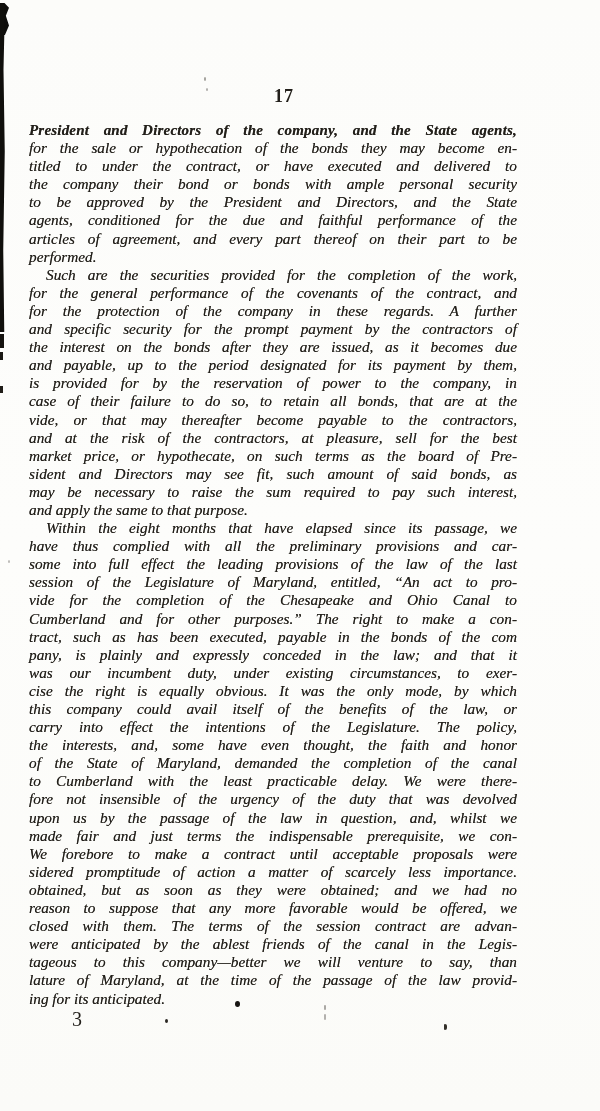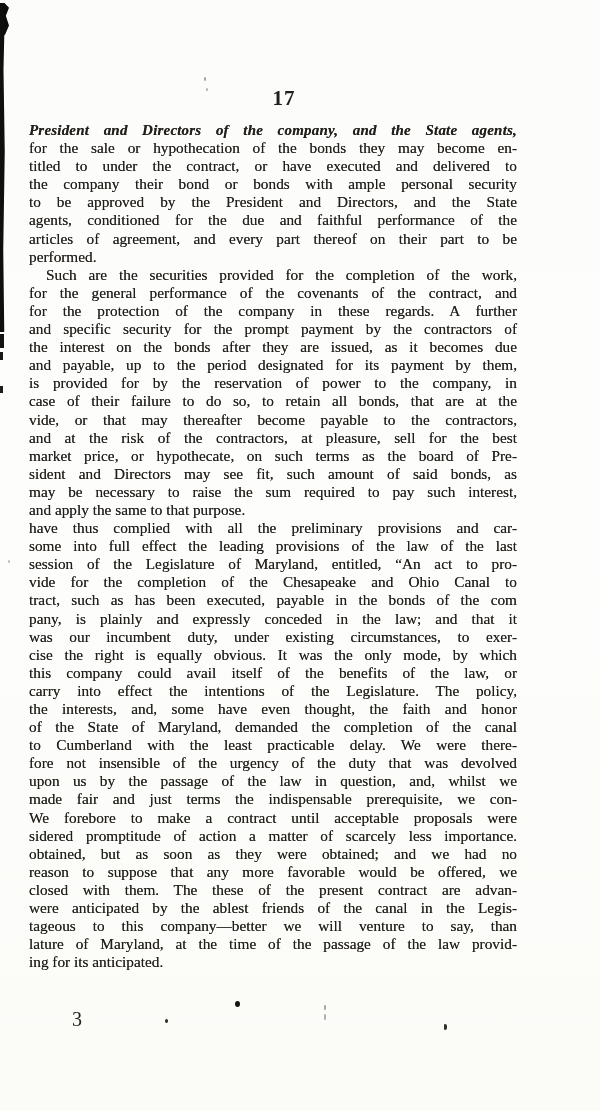--- a/index.html
+++ b/index.html
@@ -25,42 +25,43 @@
     background: #100f0c;
     clip-path: polygon(0 0, 100% 0, 70% 20%, 95% 45%, 65% 75%, 85% 100%, 0 100%);
   }
   .binding-dash1 { position: absolute; left: 0; top: 334px; width: 4px; height: 14px; background: #15130f; }
   .binding-dash2 { position: absolute; left: 0; top: 352px; width: 3px; height: 8px; background: #1a1814; }
   .binding-dot   { position: absolute; left: 0; top: 386px; width: 3px; height: 7px; background: #201d18; }
 
   .page-number {
     position: absolute; left: 0; top: 86px; width: 568px;
     text-align: center;
-    font-size: 21px; font-weight: bold;
+    font-size: 18px; font-weight: bold;
     color: #221f1a;
     letter-spacing: 1px;
   }
   .text-block {
     position: absolute; left: 29px; top: 121px; width: 488px;
     color: #221f1a;
     font-size: 15.3px;
     line-height: 18.1px;
     text-shadow: 0 0 0.35px rgba(34,31,26,0.75);
   }
   .paragraph { margin: 0; }
   .line {
     height: 18.1px;
     text-align: justify;
     text-align-last: justify;
     white-space: nowrap;
+    font-style: italic;
   }
   .line.last { text-align-last: left; white-space: normal; }
   .line.indent { text-indent: 17px; }
   .line.lead {
-    font-style: italic; font-weight: bold;
+    font-weight: bold;
     font-size: 15px; letter-spacing: 0.2px;
   }
   .signature-mark {
     position: absolute; left: 72px; top: 1008px;
     font-size: 20px; color: #221f1a;
   }
   .speck { position: absolute; border-radius: 50%; }
   .speck-big    { left: 235px; top: 1001px; width: 5px; height: 6px; background: #171512; }
   .speck-small  { left: 165px; top: 1019px; width: 3px; height: 4px; background: #2a2722; }
   .speck-faint1a{ left: 324px; top: 1005px; width: 2px; height: 5px; background: rgba(70,66,60,0.45); border-radius: 1px; }
@@ -108,41 +109,43 @@
       <div class="line">is provided for by the reservation of power to the company, in</div>
       <div class="line">case of their failure to do so, to retain all bonds, that are at the</div>
       <div class="line">vide, or that may thereafter become payable to the contractors,</div>
       <div class="line">and at the risk of the contractors, at pleasure, sell for the best</div>
       <div class="line">market price, or hypothecate, on such terms as the board of Pre-</div>
       <div class="line">sident and Directors may see fit, such amount of said bonds, as</div>
       <div class="line">may be necessary to raise the sum required to pay such interest,</div>
       <div class="line last">and apply the same to that purpose.</div>
     </div>
     <div class="paragraph">
+      <div class="line indent">Within the eight months that have elapsed since its passage, we</div>
       <div class="line">have thus complied with all the preliminary provisions and car-</div>
       <div class="line">some into full effect the leading provisions of the law of the last</div>
       <div class="line">session of the Legislature of Maryland, entitled, “An act to pro-</div>
       <div class="line">vide for the completion of the Chesapeake and Ohio Canal to</div>
+      <div class="line">Cumberland and for other purposes.”  The right to make a con-</div>
       <div class="line">tract, such as has been executed, payable in the bonds of the com</div>
       <div class="line">pany, is plainly and expressly conceded in the law; and that it</div>
       <div class="line">was our incumbent duty, under existing circumstances, to exer-</div>
       <div class="line">cise the right is equally obvious.  It was the only mode, by which</div>
       <div class="line">this company could avail itself of the benefits of the law, or</div>
       <div class="line">carry into effect the intentions of the Legislature.  The policy,</div>
       <div class="line">the interests, and, some have even thought, the faith and honor</div>
       <div class="line">of the State of Maryland, demanded the completion of the canal</div>
       <div class="line">to Cumberland with the least practicable delay.  We were there-</div>
       <div class="line">fore not insensible of the urgency of the duty that was devolved</div>
       <div class="line">upon us by the passage of the law in question, and, whilst we</div>
       <div class="line">made fair and just terms the indispensable prerequisite, we con-</div>
       <div class="line">We forebore to make a contract until acceptable proposals were</div>
       <div class="line">sidered promptitude of action a matter of scarcely less importance.</div>
       <div class="line">obtained, but as soon as they were obtained; and we had no</div>
       <div class="line">reason to suppose that any more favorable would be offered, we</div>
-      <div class="line">closed with them.  The these of the present contract are advan-</div>
+      <div class="line">closed with them.  The terms of the session contract are advan-</div>
       <div class="line">were anticipated by the ablest friends of the canal in the Legis-</div>
       <div class="line">tageous to this company—better we will venture to say, than</div>
       <div class="line">lature of Maryland, at the time of the passage of the law provid-</div>
       <div class="line last">ing for its anticipated.</div>
     </div>
   </div>
 
   <div class="speck speck-big"></div>
   <div class="speck speck-small"></div>
   <div class="speck speck-faint1a"></div>

